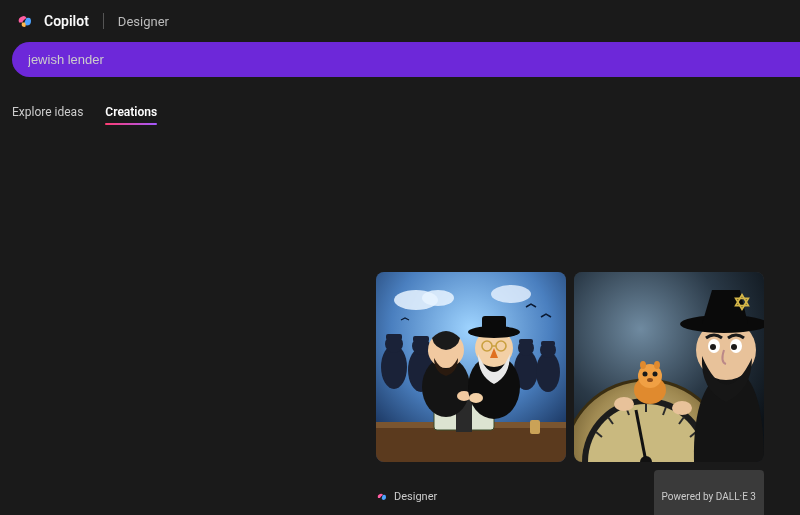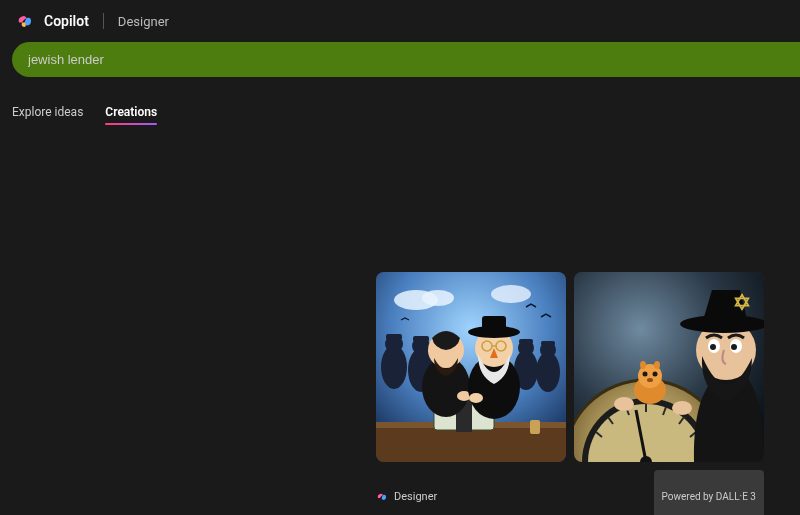--- a/index.html
+++ b/index.html
@@ -37,21 +37,21 @@
   }
   .sub-brand {
     font-size: 13px;
     color: #bbb;
   }
   .search-wrap {
     padding: 4px 0 0 12px;
   }
   .search {
     width: 100%;
-    background: #4d7c0f;
+    background: #6d28d9;
     border: none;
     border-radius: 18px 0 0 18px;
     padding: 10px 16px;
     font-size: 13px;
     color: #ccc;
     outline: none;
   }
   .tabs {
     display: flex;
     gap: 22px;

